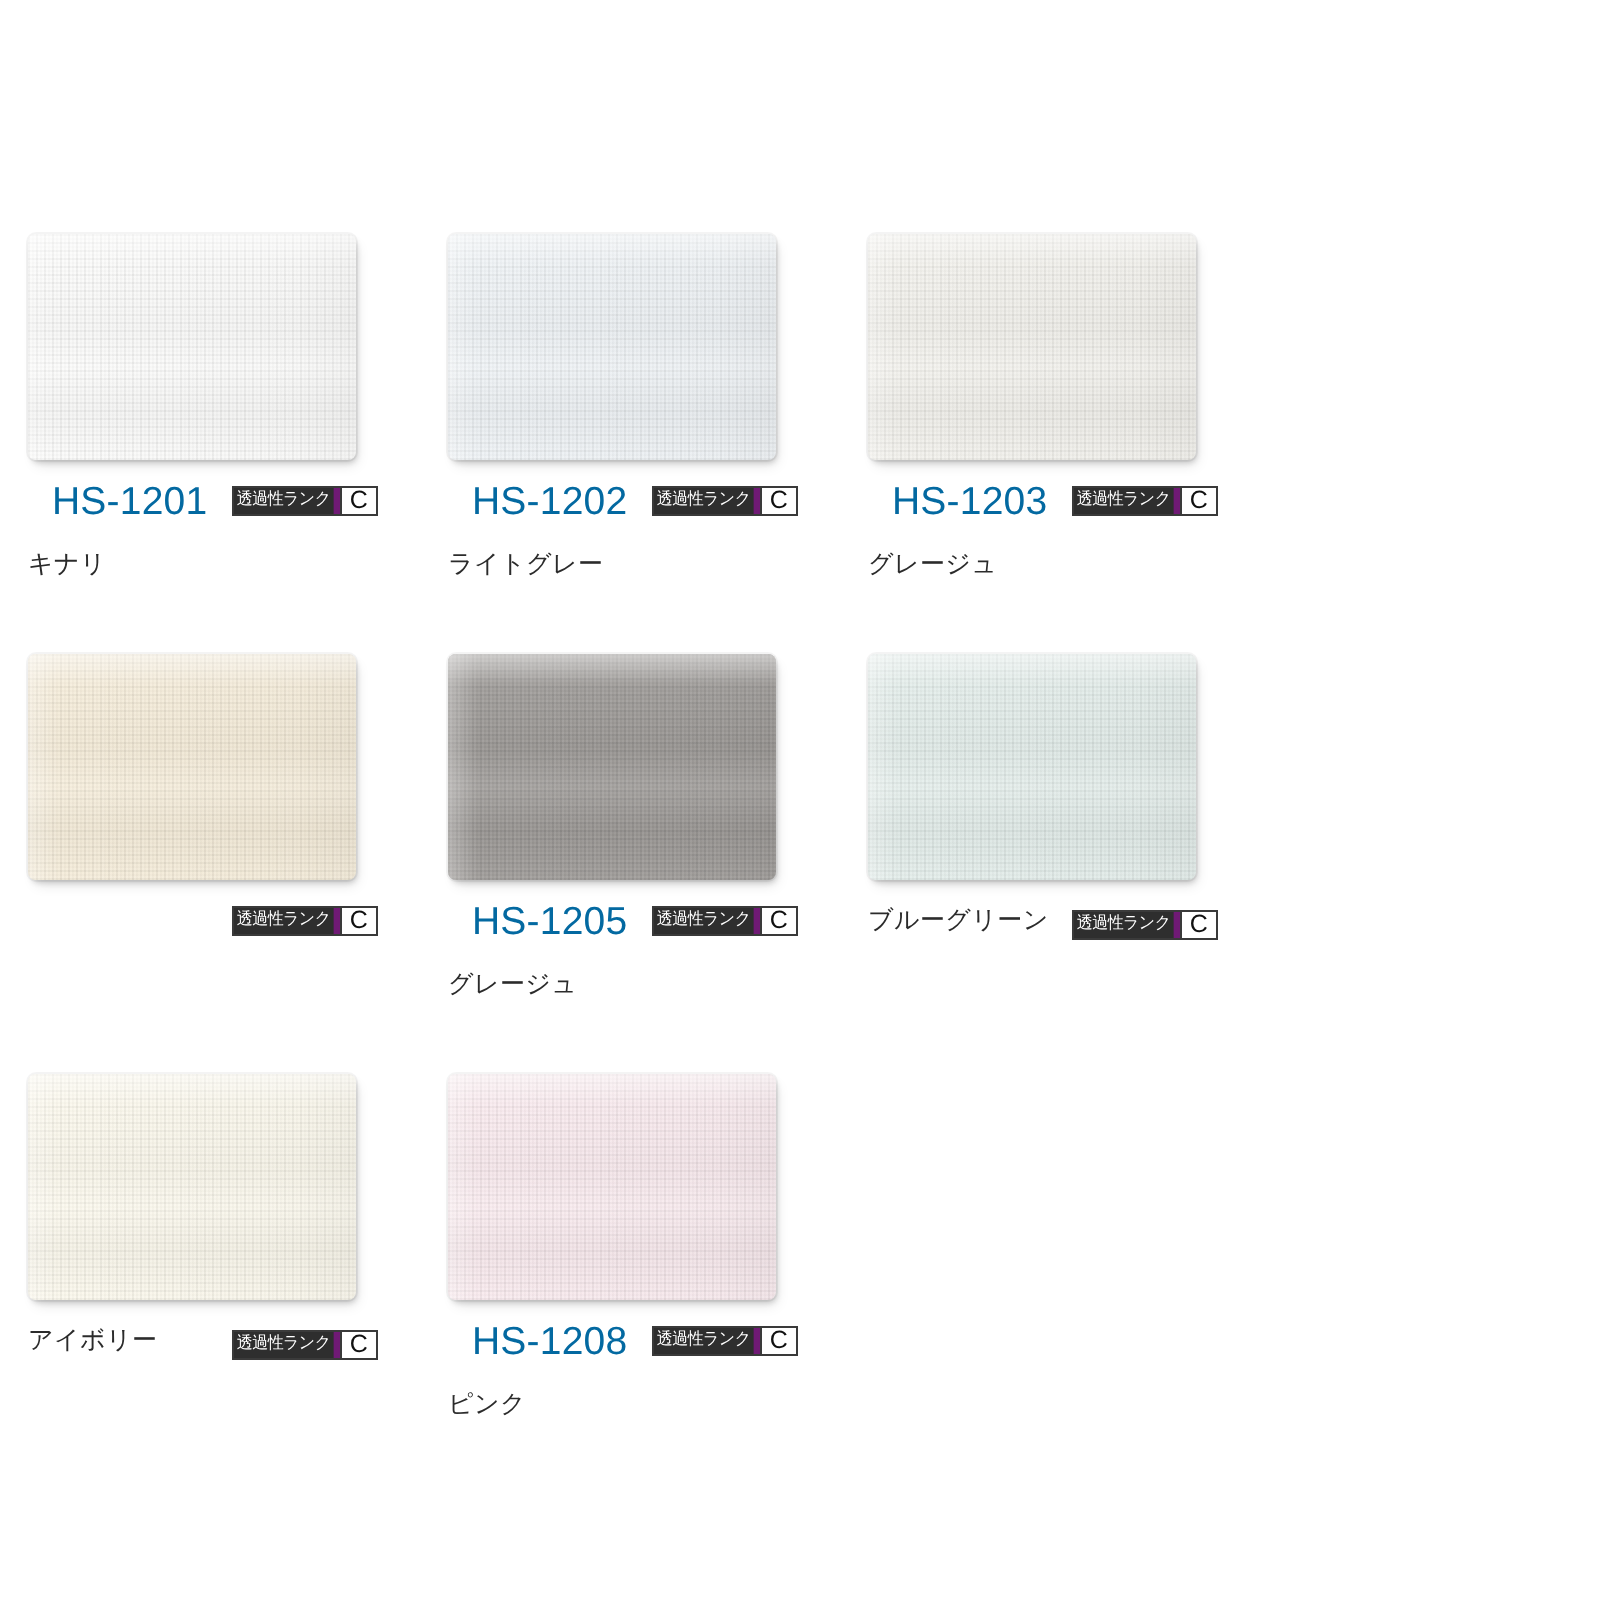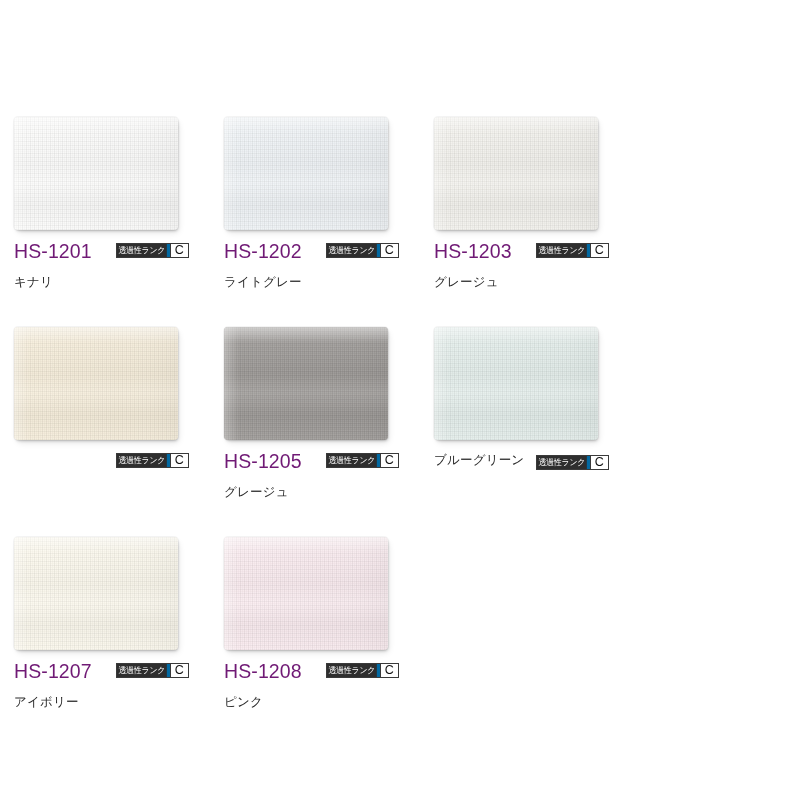--- a/index.html
+++ b/index.html
@@ -102,34 +102,35 @@
   .code-row {
     display: flex;
     align-items: center;
     height: 22px;
   }
 
   .code {
     font-size: 19.5px;
     letter-spacing: 0.1px;
     line-height: 22px;
-    color: #701a75;
+    color: #0369a1;
     white-space: nowrap;
+    margin-left: 12px;
   }
 
   
   .rank-badge {
     position: absolute;
     left: 102px;
     top: 3px;
     display: flex;
     align-items: stretch;
     height: 15px;
     border: 1px solid #3a3a3a;
-    background: #0369a1;
+    background: #701a75;
     box-sizing: border-box;
   }
   .rank-label {
     background: #2e2e2e;
     color: #ffffff;
     font-size: 8.5px;
     line-height: 13px;
     padding: 0 1.5px;
     letter-spacing: -0.3px;
     white-space: nowrap;
@@ -238,23 +239,20 @@
         <span class="rank-label">透過性ランク</span>
         <span class="rank-grade">C</span>
       </div>
       <div class="color-name">ブルーグリーン</div>
     </div>
   </div>
 
   <div class="swatch-cell">
     <div class="chip" title="アイボリー" style="background-color: rgb(251, 248, 236);"></div>
     <div class="caption">
-      <div class="code-row">
-        <span class="code">HS-1207</span>
-      </div>
       <div class="rank-badge">
         <span class="rank-label">透過性ランク</span>
         <span class="rank-grade">C</span>
       </div>
       <div class="color-name">アイボリー</div>
     </div>
   </div>
 
   <div class="swatch-cell">
     <div class="chip" title="ピンク" style="background-color: rgb(249, 234, 238);"></div>

